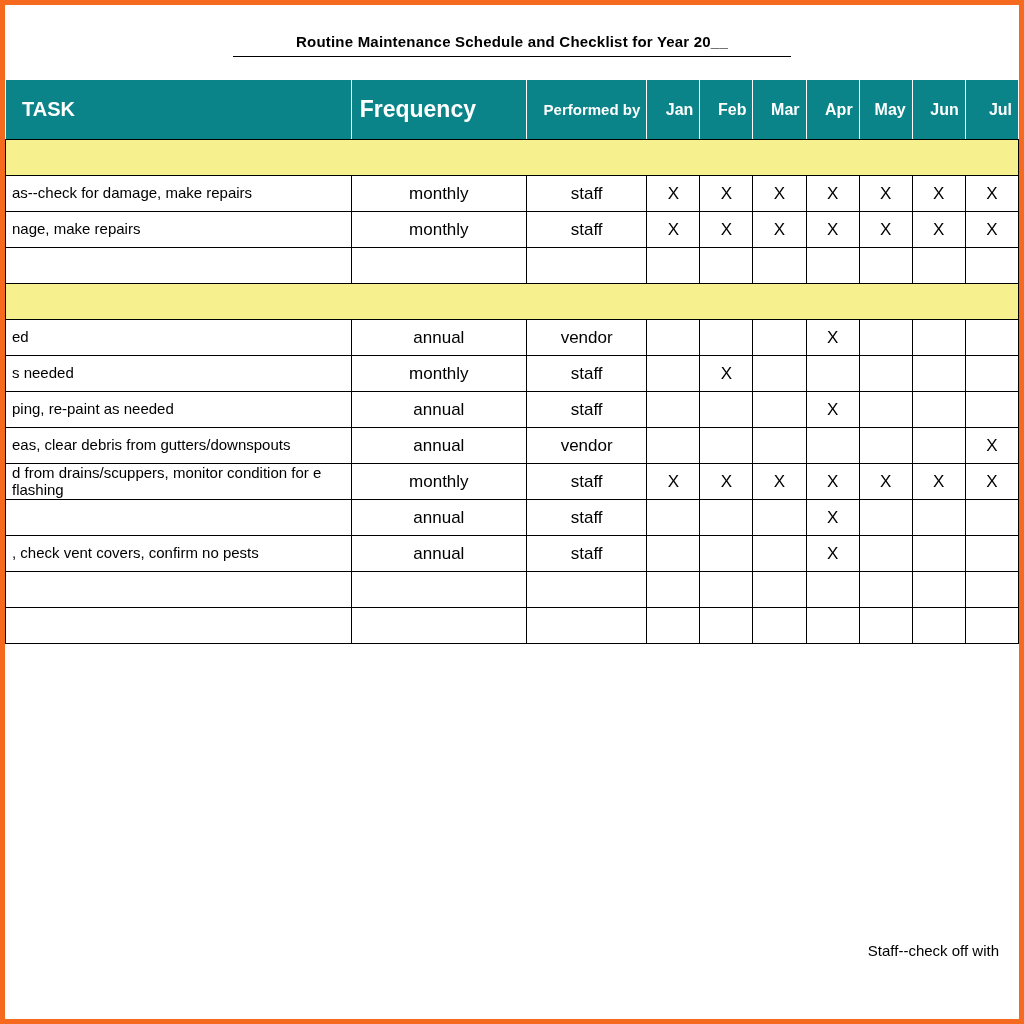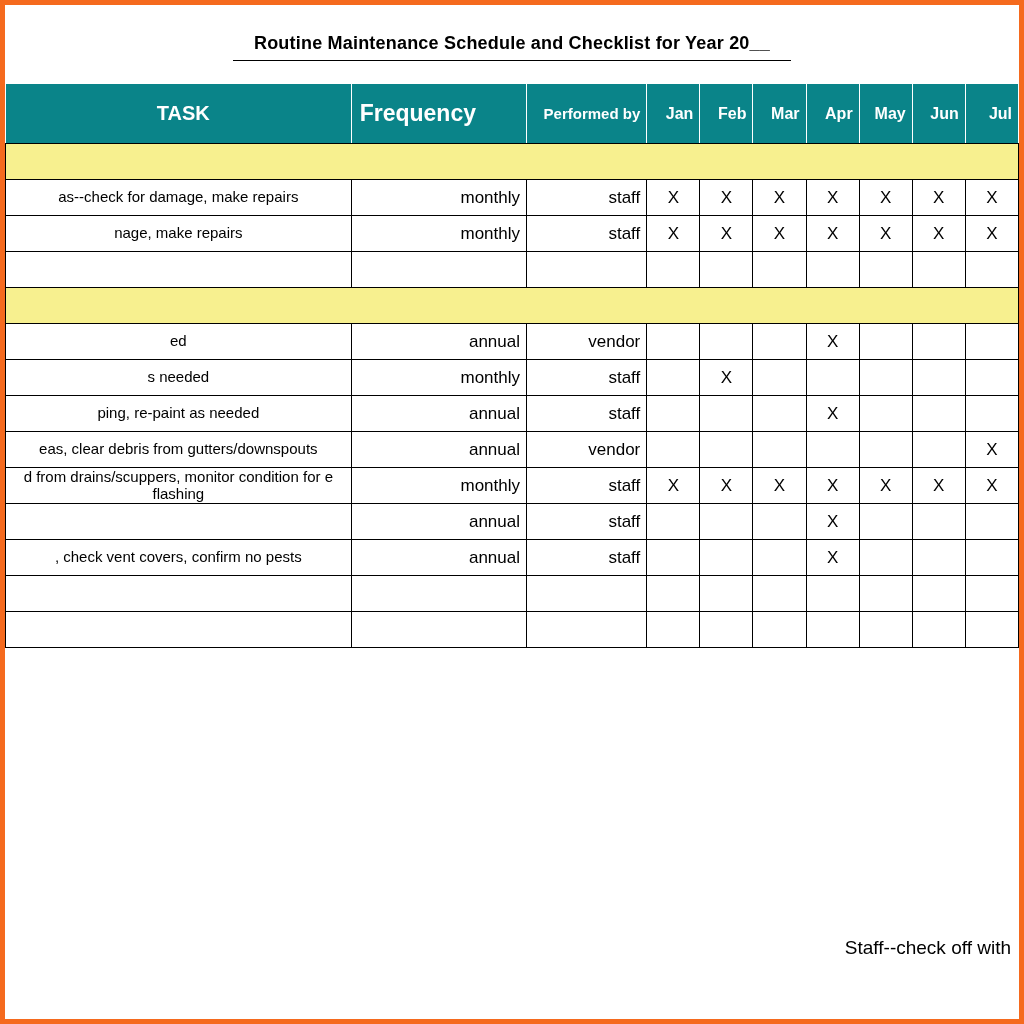--- a/index.html
+++ b/index.html
@@ -15,21 +15,21 @@
   .frame {
     width: 1024px;
     height: 1024px;
     border: 5px solid #f56a1e;
     background: #fff;
     position: relative;
   }
   .title {
     text-align: center;
     font-weight: bold;
-    font-size: 18px;
+    font-size: 15px;
     padding: 28px 0 6px 0;
     color: #000;
     text-decoration: underline;
     text-decoration-color: transparent;
     letter-spacing: 0.2px;
   }
   .title-underline {
     width: 55%;
     margin: 0 auto 22px auto;
     border-bottom: 1.5px solid #000;
@@ -50,41 +50,41 @@
   thead th {
     background: #0a8489;
     color: #fff;
     font-weight: bold;
     font-size: 16px;
     height: 60px;
     text-align: right;
     border: 1px solid #fff;
     border-bottom: 1px solid #000;
   }
-  thead th.task-h { text-align: center; padding-left: 16px; font-size: 20px; }
+  thead th.task-h { text-align: left; padding-left: 16px; font-size: 20px; }
   thead th.freq-h { text-align: left; padding-left: 8px; font-size: 23px; }
   thead th.perf-h { font-size: 15px; }
   .band td {
     background: #f7f08f;
     height: 36px;
     border-left: 1px solid #000;
     border-right: 1px solid #000;
   }
-  td.task { text-align: center; white-space: normal; line-height: 1.1; font-size: 15px; }
-  td.freq, td.perf { text-align: right; font-size: 17px; }
+  td.task { text-align: left; white-space: normal; line-height: 1.1; font-size: 15px; }
+  td.freq, td.perf { text-align: center; font-size: 17px; }
   td.month { text-align: center; font-size: 17px; }
   col.c-task  { width: 345px; }
   col.c-freq  { width: 175px; }
   col.c-perf  { width: 120px; }
   col.c-mon   { width: 53px; }
   .footer-note {
     position: absolute;
-    right: 8px;
+    right: 20px;
     bottom: 60px;
-    font-size: 19px;
+    font-size: 15px;
     color: #000;
   }
 </style>
 </head>
 <body>
 
 <div class="frame">
 
   <div class="title">Routine Maintenance Schedule and Checklist for Year 20__</div>
   <div class="title-underline"></div>

